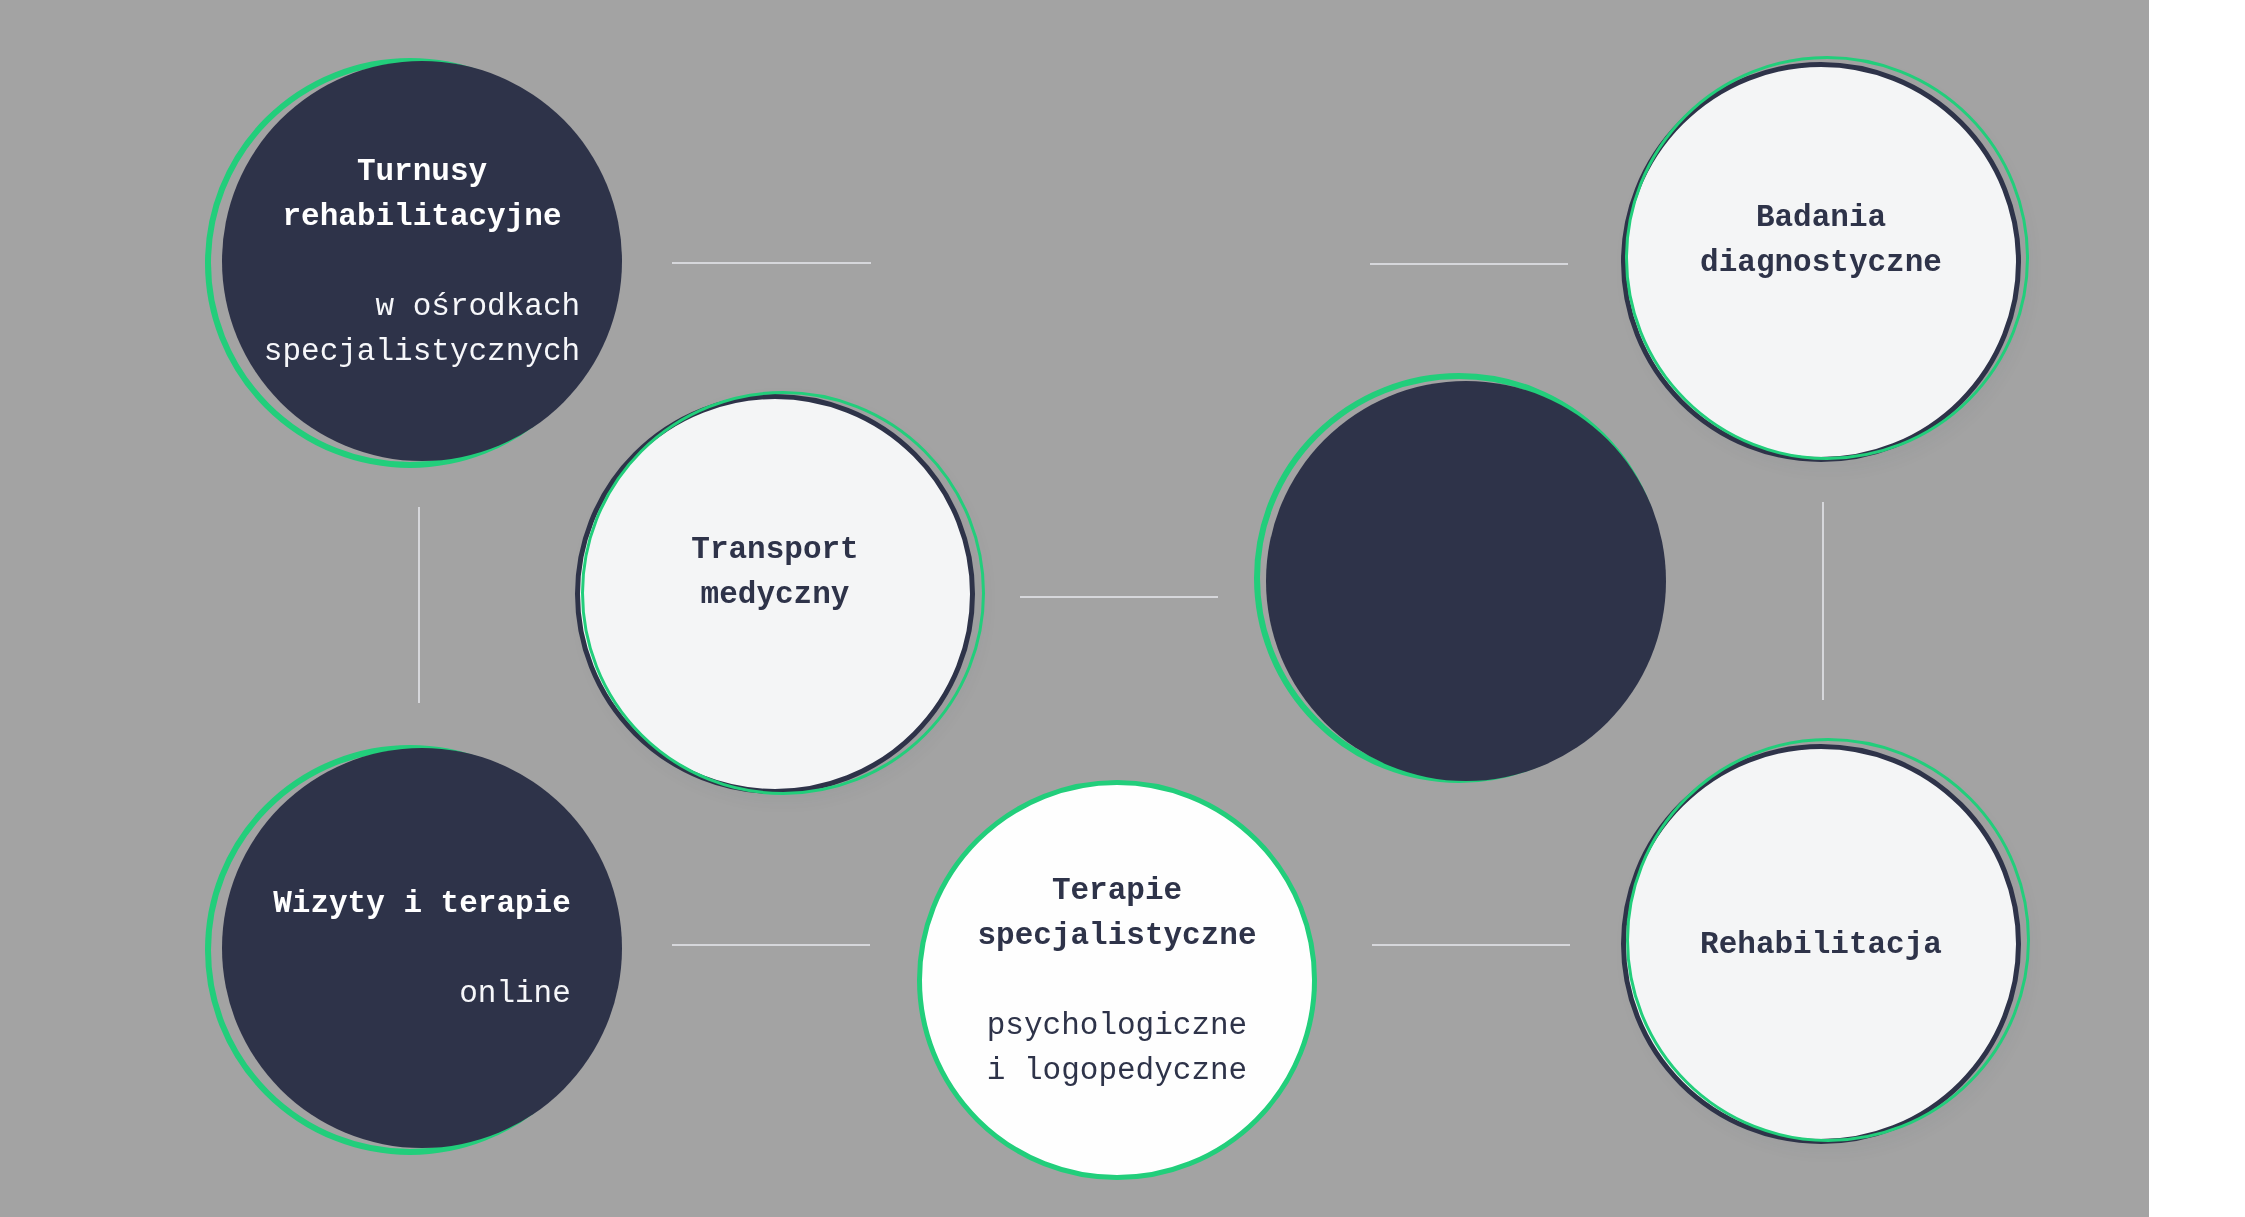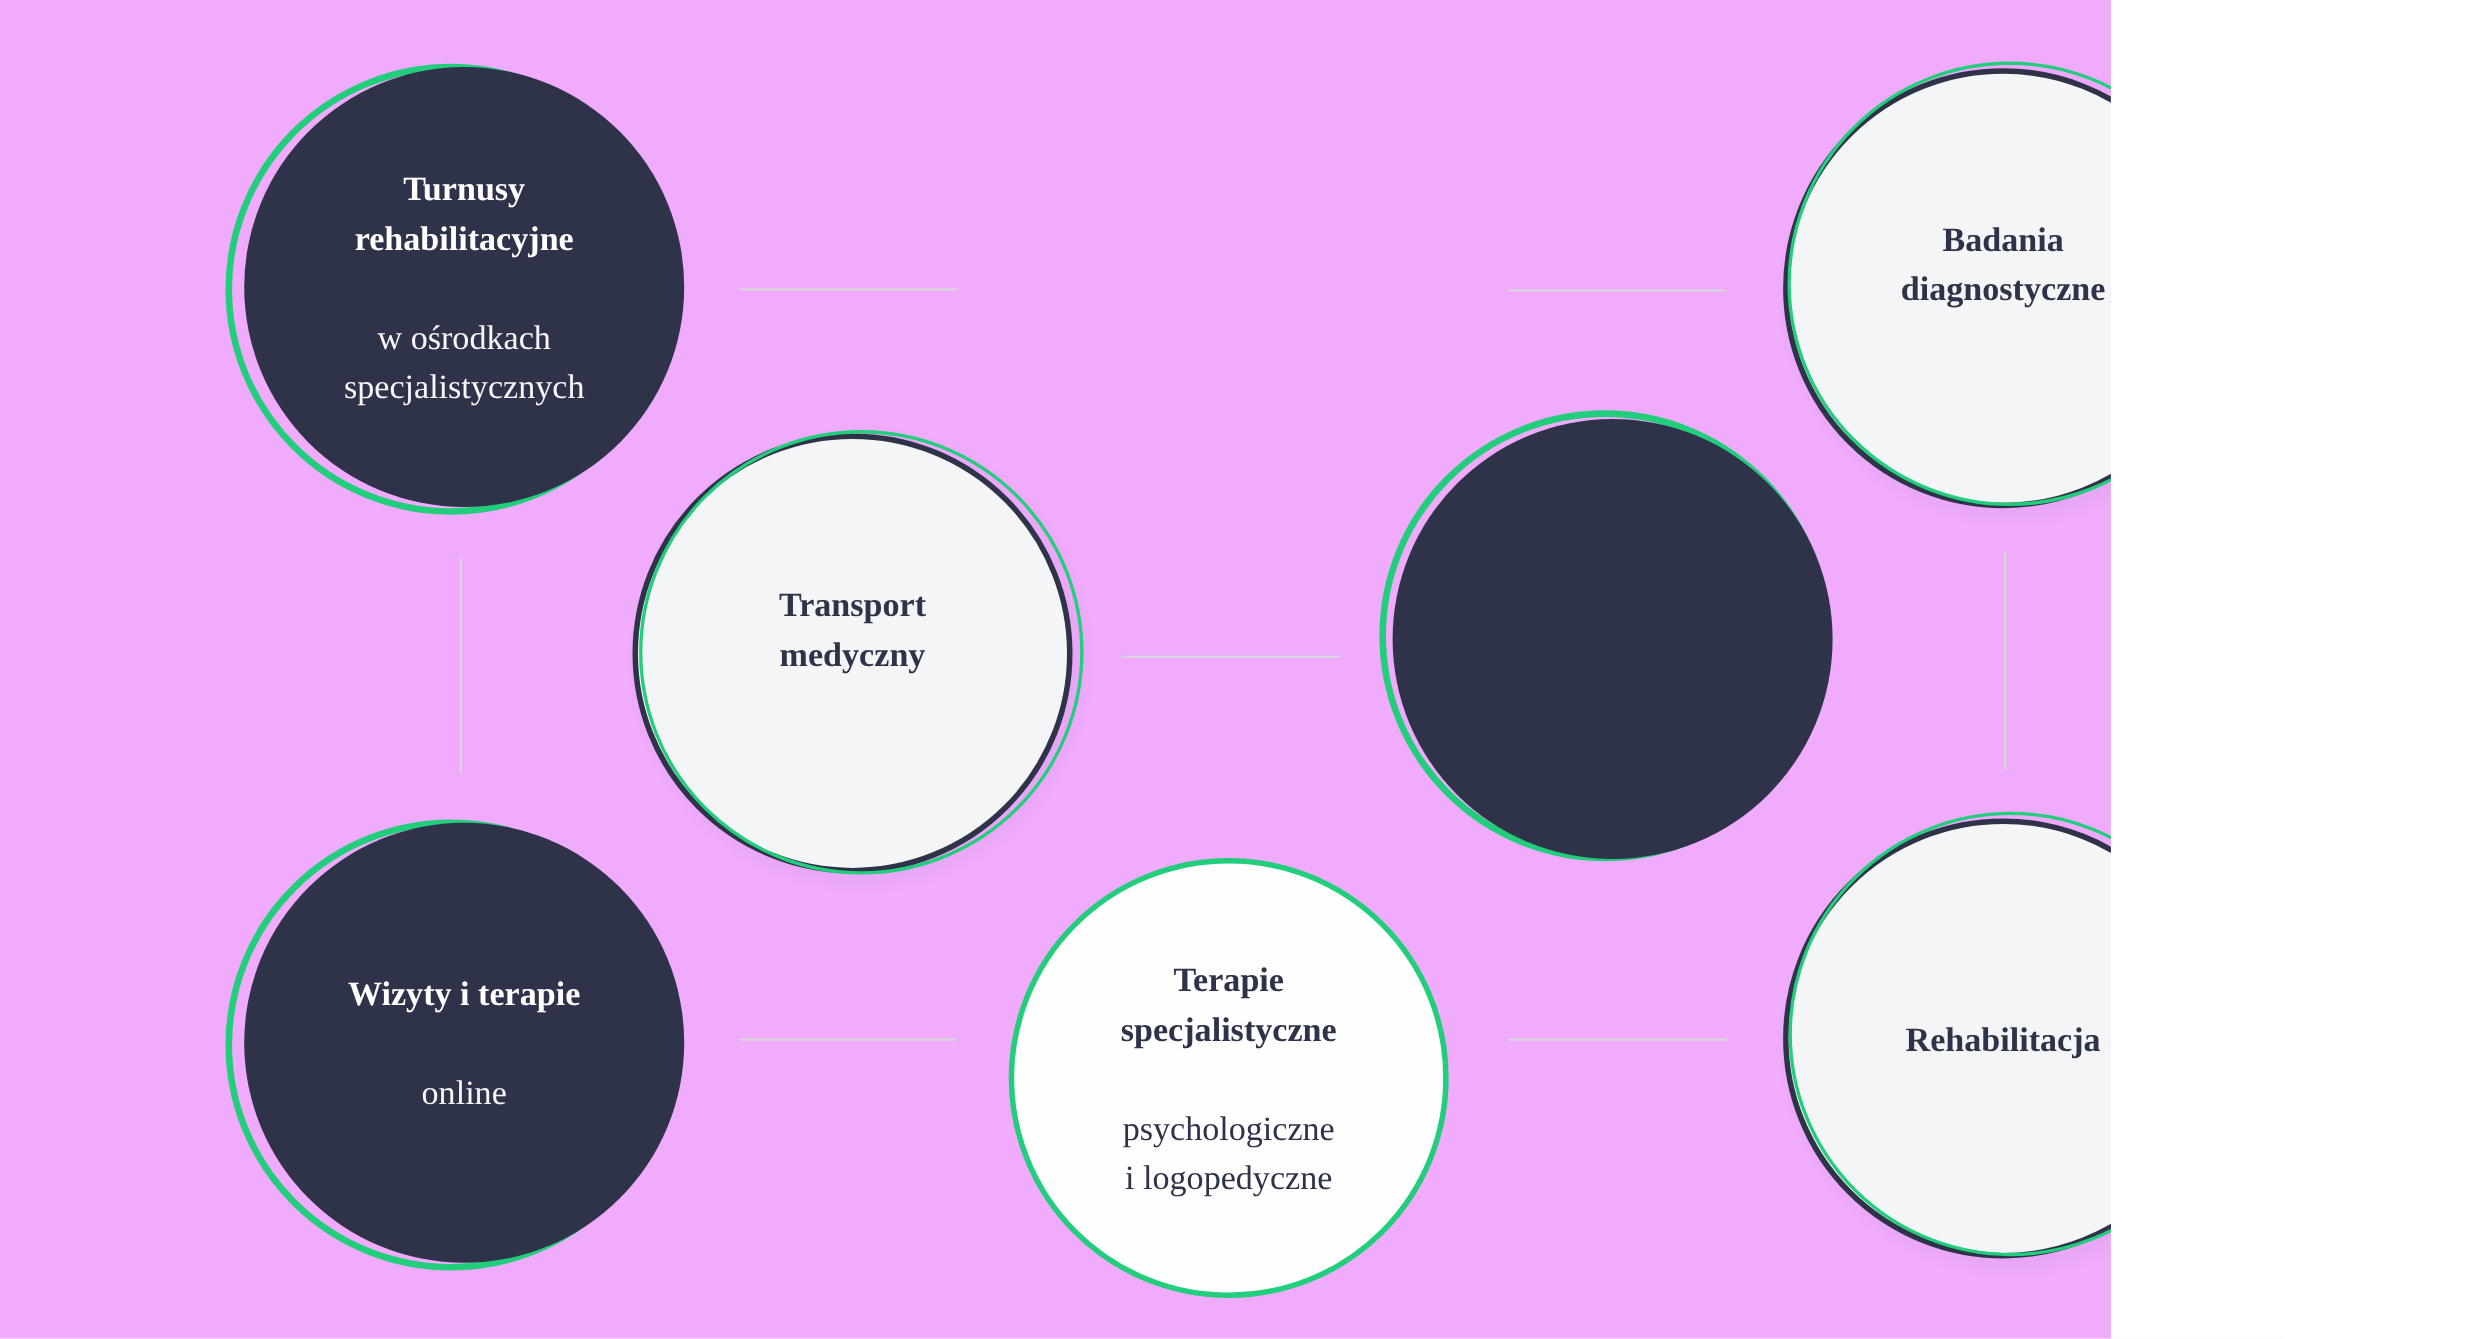--- a/index.html
+++ b/index.html
@@ -2,25 +2,25 @@
 <html><head>
 <meta charset="utf-8">
 <style>
   html, body {
     margin: 0;
     padding: 0;
     background: #ffffff;
   }
   #stage {
     position: relative;
-    width: 1919px;
+    width: 2149px;
     height: 1217px;
-    background: #f0abfc;
+    background: #a3a3a3;
     overflow: hidden;
-    font-family: Liberation Serif, serif;
+    font-family: Liberation Mono, monospace;
   }
 
   
   .connector {
     position: absolute;
     background: #D6D7DB;
   }
   .connector.h { height: 2px; }
   .connector.v { width: 2px; }
 
@@ -63,21 +63,21 @@
     line-height: 45px;
     white-space: pre-line;
     padding: 0 28px;
   }
   .title    { font-weight: 700; }
   .subtitle { font-weight: 400; }
 
   
   .node.dark .circle { background: #2E3349; }
   .node.dark .node-text { color: #FFFFFF; }
-  .node.dark .subtitle { color: #F6F7FA; }
+  .node.dark .subtitle { color: #F6F7FA; text-align: right; }
   .node.dark .ring {
     width: 410px; height: 410px;
     border: 6px solid #22CE7B;
     z-index: 0;
   }
   .n-turnusy .ring { left: -17px; top: -3px; }
   .n-wizyty  .ring { left: -17px; top: -3px; }
   .n-opiekun .ring { width: 414px; height: 414px; left: -12px; top: -8px; }
 
   

